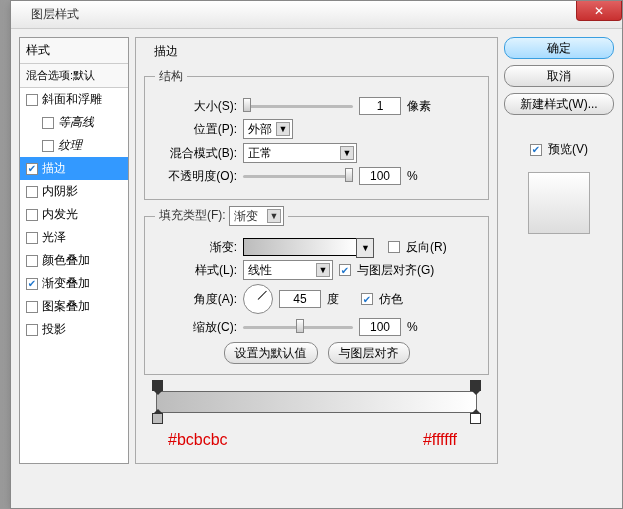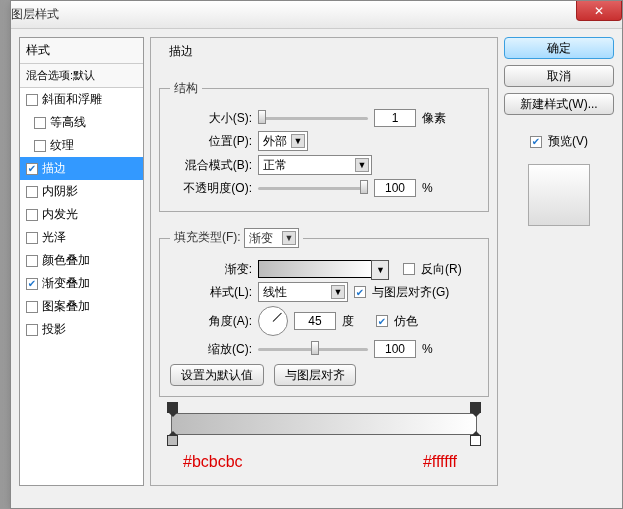--- a/index.html
+++ b/index.html
@@ -1,60 +1,60 @@
 <!DOCTYPE html>
 <html><head>
 <meta charset="utf-8">
 <style>
   * { box-sizing: border-box; font-family: "Microsoft YaHei", "SimSun", Arial, sans-serif; font-size: 12px; }
   body { margin: 0; background: linear-gradient(to right, #999 0%, #fff 30%, #bbb 60%, #eee 100%); width: 623px; height: 509px; position: relative; }
   .dialog { position: absolute; left: 10px; top: 0; width: 613px; height: 509px; background: #f0f0f0; border: 1px solid #888; box-shadow: 2px 2px 10px rgba(0,0,0,0.3); }
-  .titlebar { height: 28px; background: linear-gradient(#fff,#e8e8e8); border-bottom: 1px solid #ccc; display: flex; align-items: center; padding-left: 0; position: relative; }
+  .titlebar { height: 28px; background: linear-gradient(#fff,#e8e8e8); border-bottom: 1px solid #ccc; display: flex; align-items: center; padding-left: 20px; position: relative; }
   .titlebar .title { color: #333; }
   .close-btn { position: absolute; right: 0; top: 0; width: 46px; height: 20px; background: linear-gradient(#e06060,#c83030); color: #fff; display: flex; align-items: center; justify-content: center; border-radius: 0 0 4px 4px; border: 1px solid #a02020; border-top: none; font-size: 13px; cursor: pointer; }
   .body { display: flex; padding: 8px; gap: 6px; }
-  .styles-panel { width: 125px; border: 1px solid #999; background: #fff; }
+  .styles-panel { width: 110px; border: 1px solid #999; background: #fff; }
   .styles-header { padding: 4px 6px; border-bottom: 1px solid #ccc; background: #f8f8f8; }
   .styles-sub { padding: 4px 6px; border-bottom: 1px solid #ccc; background: #f8f8f8; font-size: 11px; }
   .style-item { display: flex; align-items: center; gap: 4px; padding: 3px 6px; cursor: pointer; text-align: center; }
-  .style-item.indent { padding-left: 14px; }
+  .style-item.indent { padding-left: 22px; font-style: italic; }
   .style-item.selected { background: #3399ff; color: #fff; }
   .chk { width: 12px; height: 12px; border: 1px solid #888; background: #fff; display: inline-flex; align-items: center; justify-content: center; font-size: 10px; color: #2a6; }
   .chk.on::before { content: "✔"; color: #2277cc; font-size: 10px; }
   .main { flex: 1; position: relative; }
-  fieldset { border: 1px solid #aaa; margin: 16px 0 6px 0; padding: 8px 10px 10px 10px; }
+  fieldset { border: 1px solid #aaa; margin: 4px 0 6px 0; padding: 8px 10px 10px 10px; }
   legend { padding: 0 4px; color: #333; }
   .row { display: flex; align-items: center; gap: 6px; margin: 4px 0; }
   .lbl { width: 82px; text-align: right; }
   .slider { position: relative; height: 16px; display: flex; align-items: center; }
   .slider .track { height: 3px; background: #bbb; width: 100%; border-radius: 2px; }
   .slider .thumb { position: absolute; width: 8px; height: 14px; background: linear-gradient(#fff,#ccc); border: 1px solid #888; top: 0; }
   .numbox { width: 42px; height: 18px; border: 1px solid #888; background: #fff; text-align: center; line-height: 16px; }
   select, .combo { height: 20px; border: 1px solid #888; background: #fff; padding: 0 18px 0 4px; position: relative; display: inline-flex; align-items: center; min-width: 50px; }
   .combo .arrow { position: absolute; right: 2px; top: 2px; width: 14px; height: 14px; background: #e0e0e0; border: 1px solid #999; display: flex; align-items: center; justify-content: center; font-size: 9px; }
   .grad-preview { width: 115px; height: 18px; border: 1px solid #000; background: linear-gradient(to right,#bcbcbc,#ffffff); display: inline-block; position: relative; }
   .grad-preview::after { content: ""; position: absolute; right: -17px; top: -1px; width: 16px; height: 18px; background: #e8e8e8; border: 1px solid #555; }
   .grad-preview .arr { position: absolute; right: -13px; top: 4px; font-size: 9px; z-index: 1; }
   .angle-dial { width: 30px; height: 30px; border: 1px solid #888; border-radius: 50%; background: #fff; position: relative; display: inline-block; }
   .angle-dial::after { content: ""; position: absolute; width: 12px; height: 1px; background: #000; top: 14px; left: 14px; transform-origin: left center; transform: rotate(-45deg); }
-  .btn { height: 22px; padding: 0 10px; background: linear-gradient(#fefefe,#e0e0e0); border: 1px solid #888; border-radius: 4px; cursor: pointer; display: inline-flex; align-items: center; justify-content: center; }
+  .btn { height: 22px; padding: 0 10px; background: linear-gradient(#fefefe,#e0e0e0); border: 1px solid #888; border-radius: 10px; cursor: pointer; display: inline-flex; align-items: center; justify-content: center; }
   .right-panel { width: 110px; display: flex; flex-direction: column; gap: 6px; align-items: stretch; }
   .right-panel .btn { width: 100%; }
   .btn.primary { background: linear-gradient(#dff3ff,#a9dcff); border: 1px solid #3a9fe0; }
   .preview-swatch { width: 62px; height: 62px; background: linear-gradient(#fff,#ddd); border: 1px solid #aaa; margin: 4px auto; }
   .grad-editor { margin-top: 8px; position: relative; height: 70px; padding: 8px 12px 0 12px; }
   .grad-bar { height: 22px; border: 1px solid #666; background: linear-gradient(to right,#bcbcbc,#ffffff); position: relative; }
   .stop { position: absolute; width: 11px; height: 11px; background: #fff; border: 1px solid #333; }
   .stop.top { top: -12px; background: #333; }
   .stop.bot { bottom: -12px; }
   .stop::before { content: ""; position: absolute; width: 0; height: 0; border-left: 5px solid transparent; border-right: 5px solid transparent; left: -0.5px; }
   .stop.top::before { border-top: 5px solid #333; bottom: -5px; }
   .stop.bot::before { border-bottom: 5px solid #333; top: -5px; }
   .hexlabel { position: absolute; color: #d00; font-size: 16px; bottom: 4px; }
-  .btn-row { display: flex; gap: 10px; justify-content: flex-start; margin-top: 6px; }
+  .btn-row { display: flex; gap: 10px; justify-content: center; margin-top: 6px; }
   .outer-fieldset { border: 1px solid #aaa; padding: 6px 8px 10px 8px; }
 </style>
 </head>
 <body>
 
 <div class="dialog">
   <div class="titlebar">
     <span class="title">图层样式</span>
     <div class="close-btn">
         <span>✕</span>
@@ -213,20 +213,20 @@
           <span class="hexlabel" style="left:24px">#bcbcbc</span>
           <span class="hexlabel" style="right:32px">#ffffff</span>
         </div>
       </div>
     </div>
 
     <div class="right-panel">
       <div class="btn primary">确定</div>
       <div class="btn">取消</div>
       <div class="btn">新建样式(W)...</div>
-      <div class="row" style="justify-content:center; margin-top:12px">
+      <div class="row" style="justify-content:center; margin-top:20px">
         <span class="chk on"></span>
         <span>预览(V)</span>
       </div>
       <div class="preview-swatch"></div>
     </div>
   </div>
 </div>
 
 </body></html>

